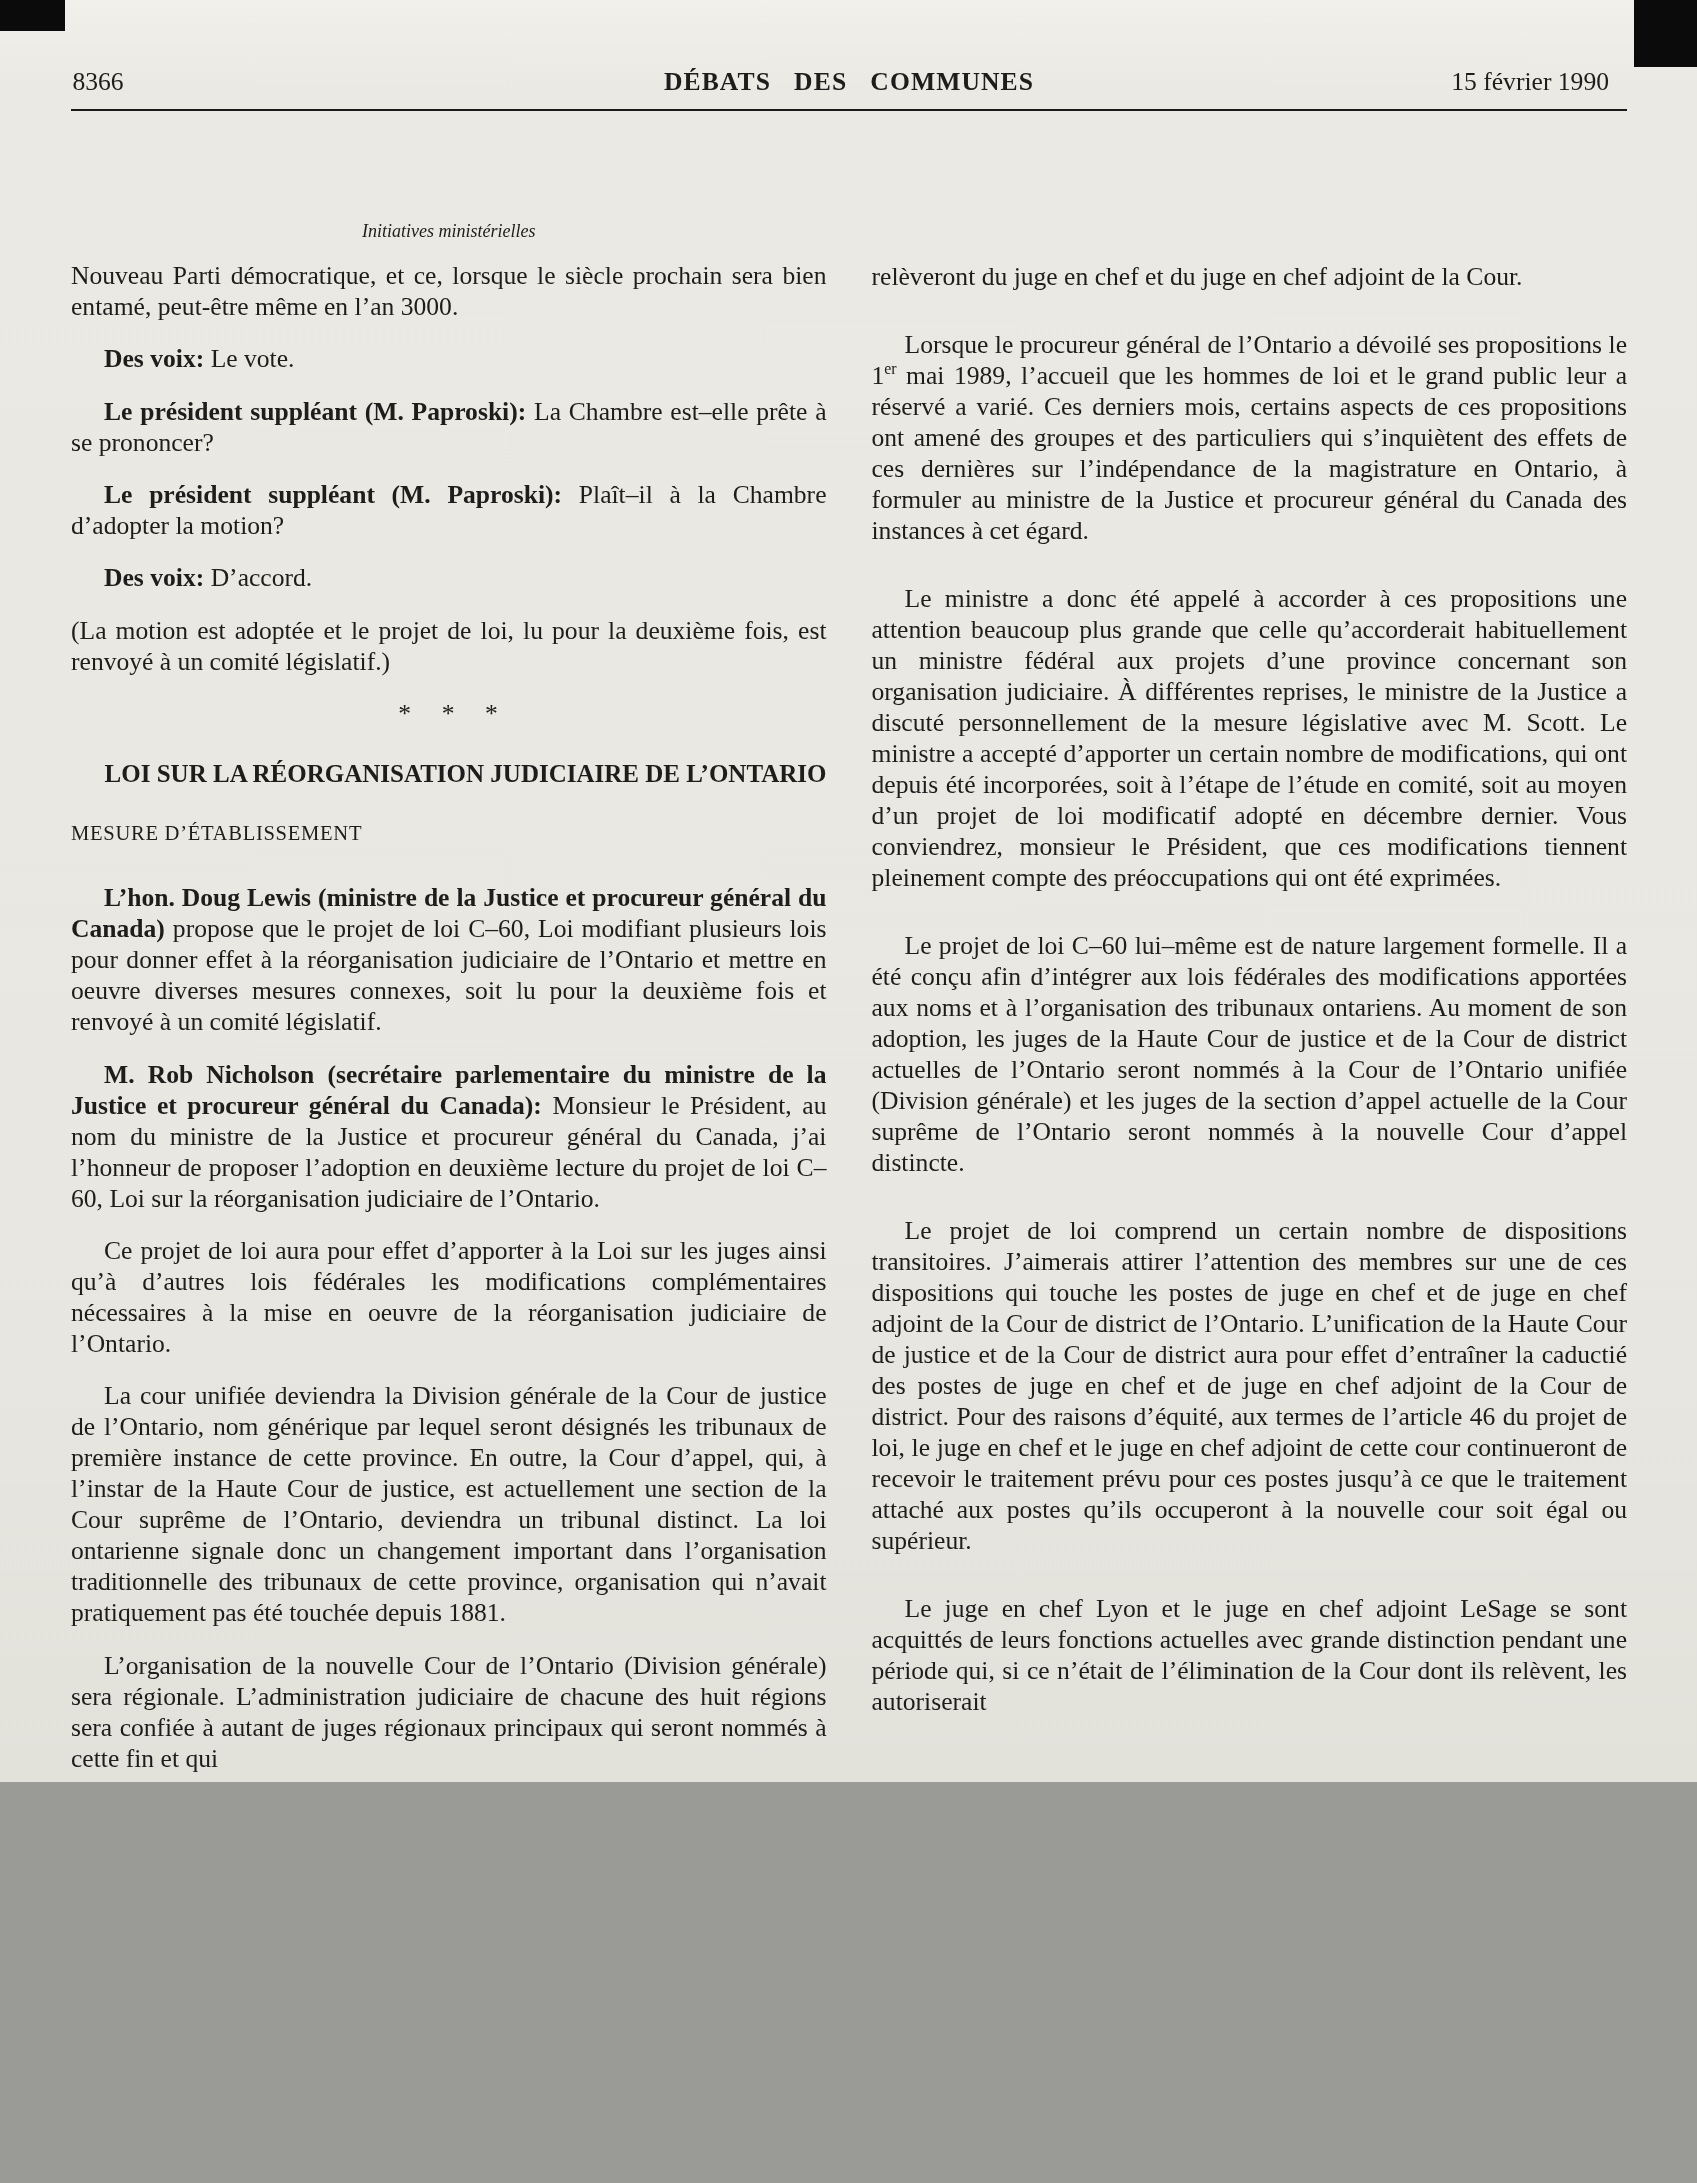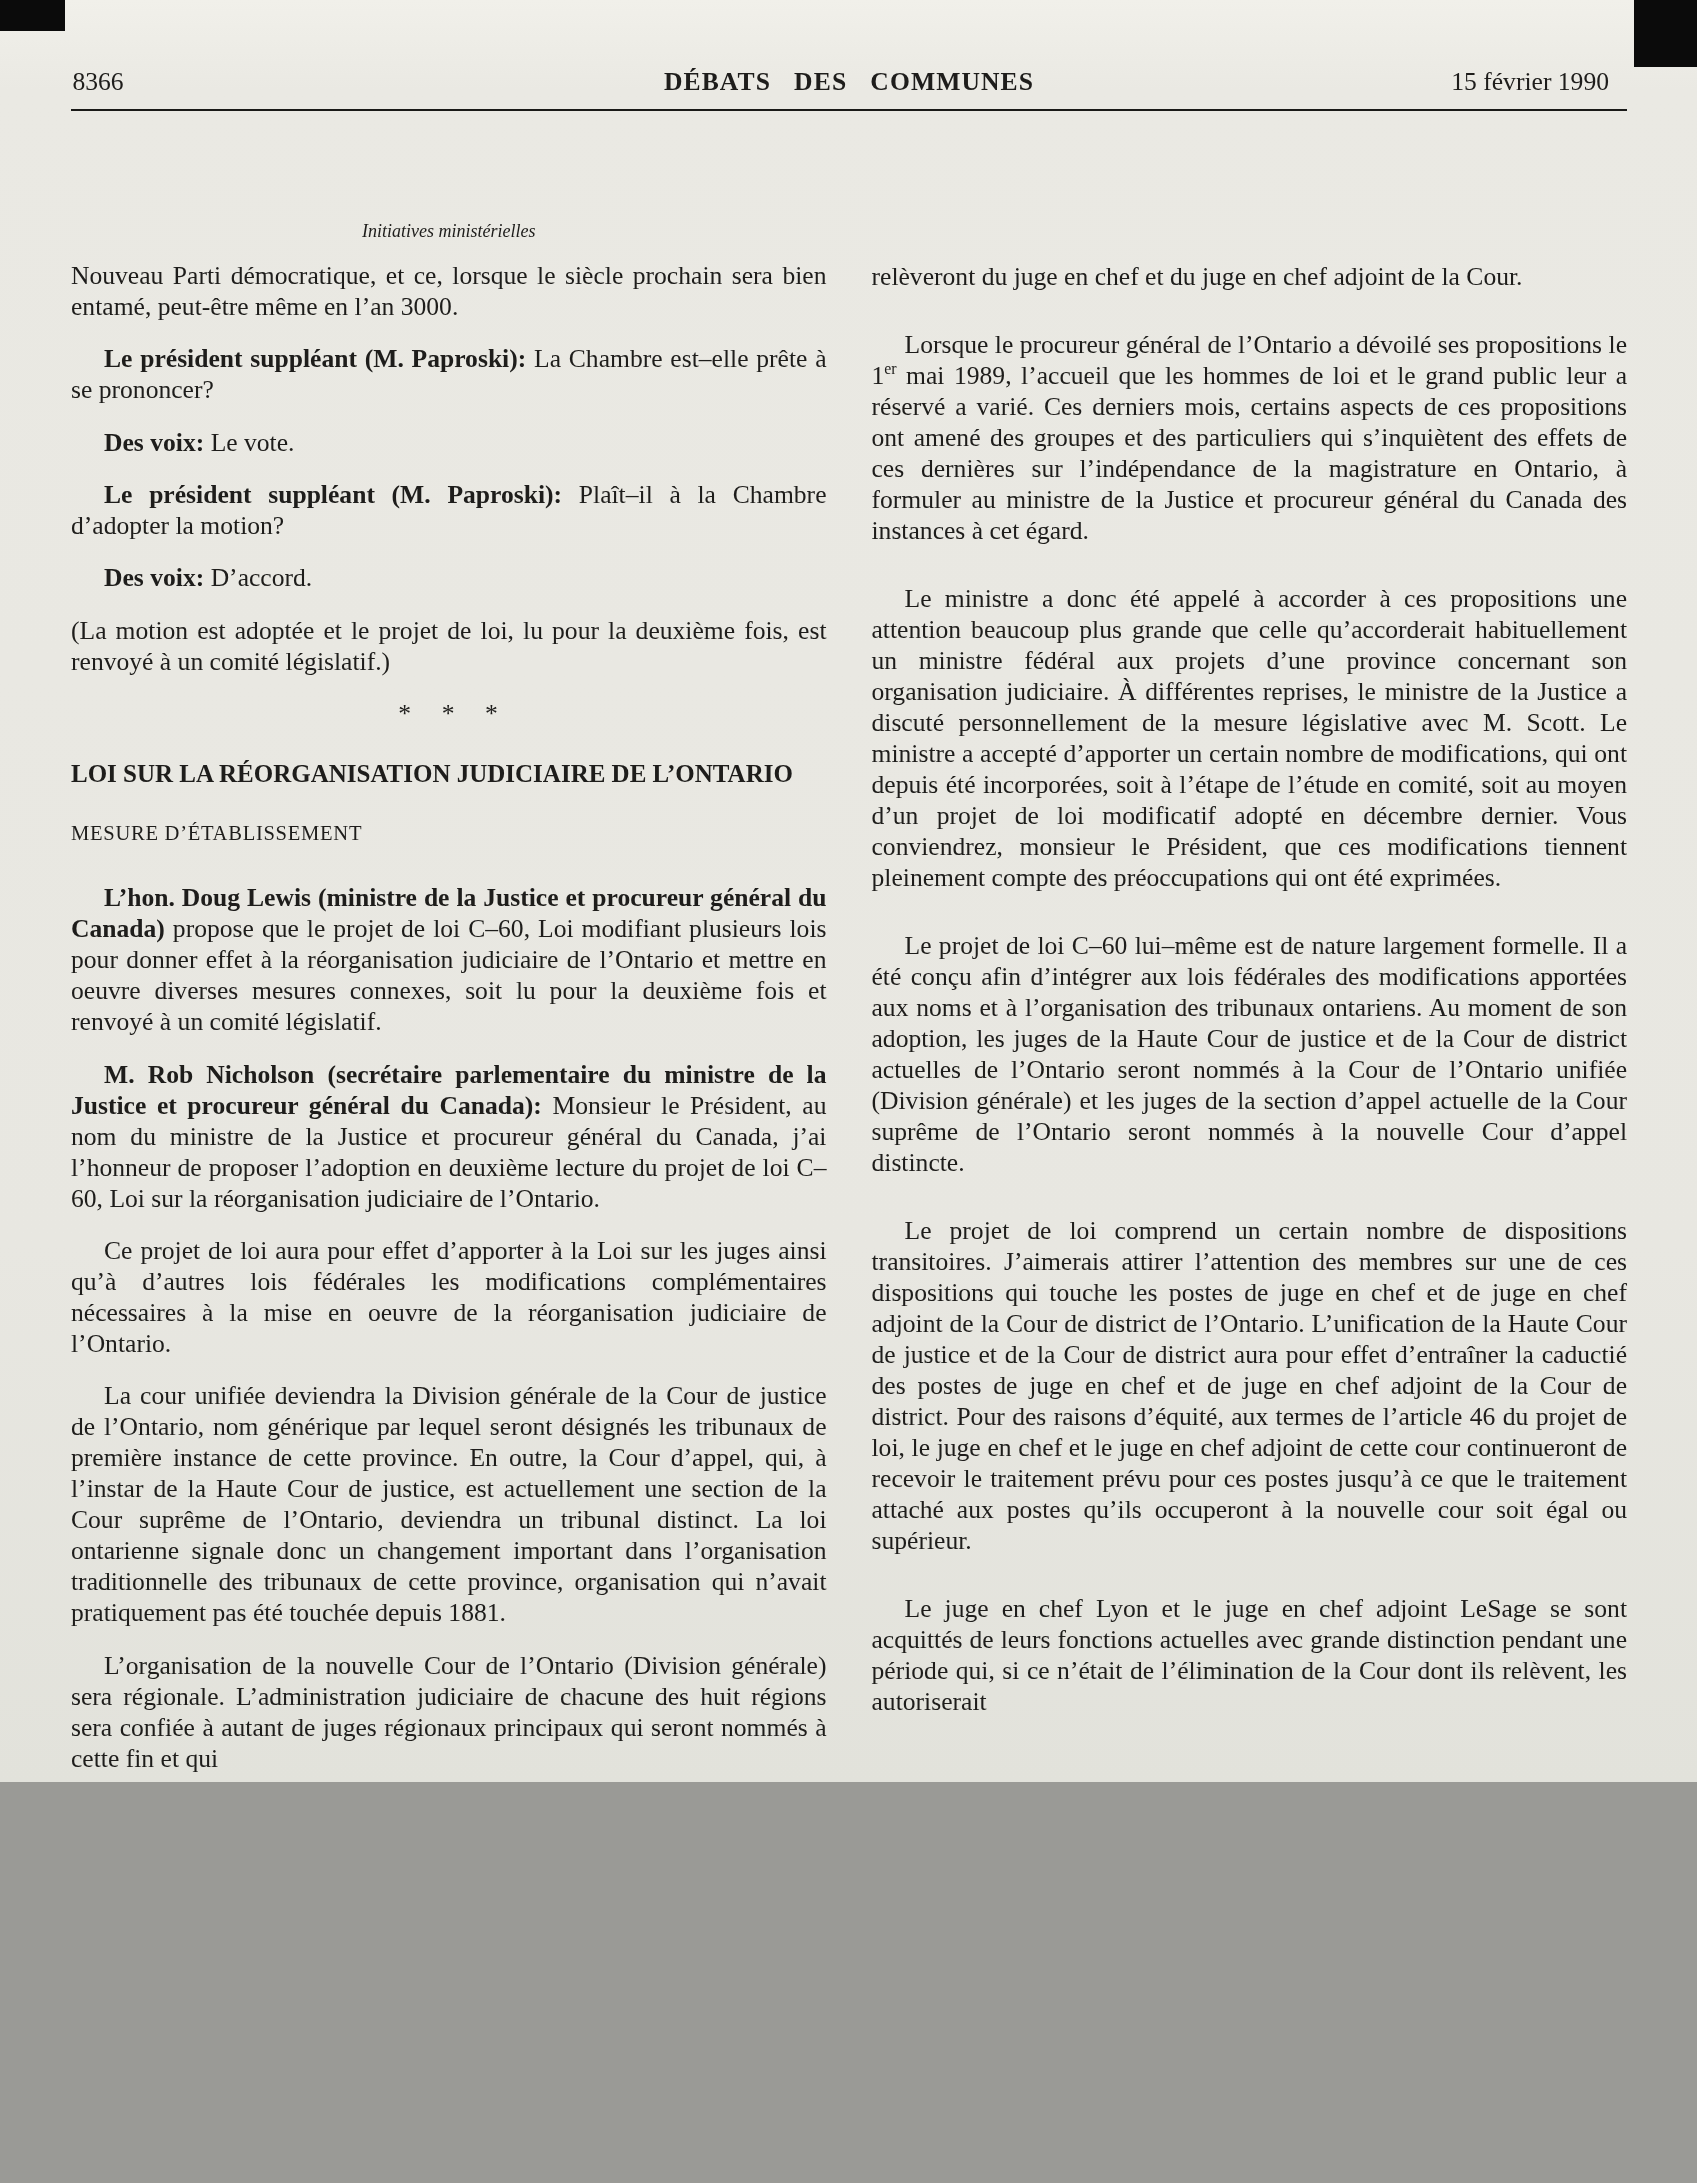--- a/index.html
+++ b/index.html
@@ -63,21 +63,21 @@
     margin: 4.3px 0 28.4px;
     text-align: center;
     word-spacing: 21.3px;
     letter-spacing: 1.4px;
     font-size: 25.6px;
   }
   .bill-title {
     margin: 7.1px 0 27px;
     font-size: 25px;
     line-height: 34px;
-    text-align: left;
+    text-align: right;
     font-weight: bold;
   }
   .bill-subtitle {
     margin: 0 0 33px;
     font-size: 20.6px;
     font-weight: normal;
     text-align: left;
     letter-spacing: 0.7px;
   }
   strong { font-weight: bold; }
@@ -99,23 +99,23 @@
 
   <div class="rule"></div>
 
   <main class="columns">
 
     <section class="col col-left">
       <h3 class="running-head">Initiatives ministérielles</h3>
 
       <p class="no-indent">Nouveau Parti démocratique, et ce, lorsque le siècle prochain sera bien entamé, peut-être même en l’an 3000.</p>
 
+      <p><strong>Des voix:</strong><span> Le vote.</span></p>
+
       <p><strong>Le président suppléant (M. Paproski):</strong><span> La Chambre est–elle prête à se prononcer?</span></p>
-
-      <p><strong>Des voix:</strong><span> Le vote.</span></p>
 
       <p><strong>Le président suppléant (M. Paproski):</strong><span> Plaît–il à la Chambre d’adopter la motion?</span></p>
 
       <p><strong>Des voix:</strong><span> D’accord.</span></p>
 
       <p class="no-indent">(La motion est adoptée et le projet de loi, lu pour la deuxième fois, est renvoyé à un comité législatif.)</p>
 
       <div class="stars">* * *</div>
 
       <h2 class="bill-title">LOI SUR LA RÉORGANISATION JUDICIAIRE DE L’ONTARIO</h2>

